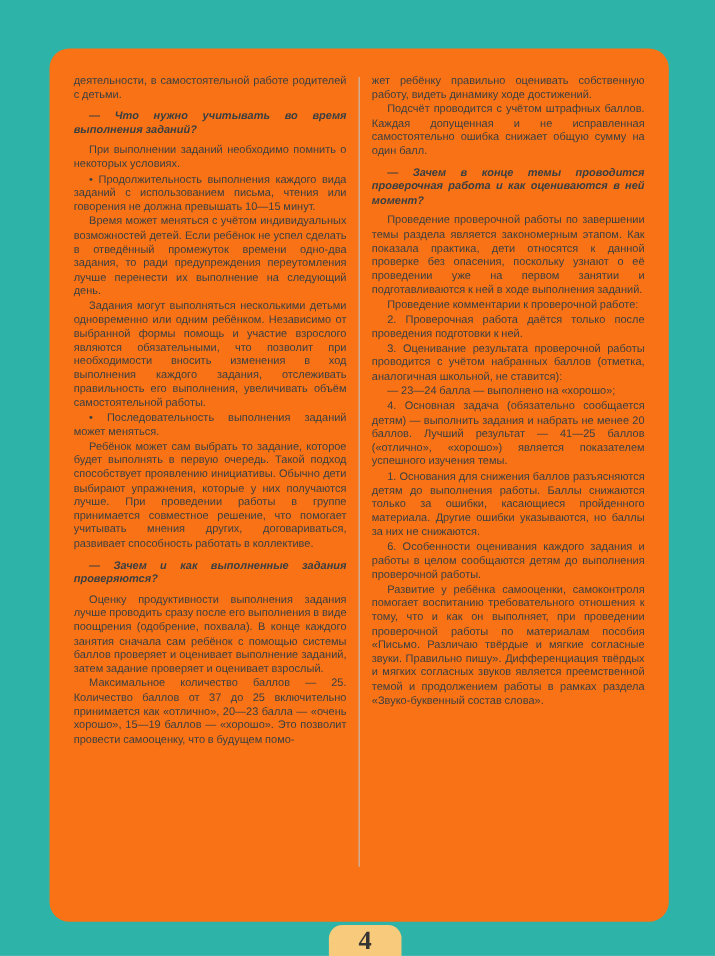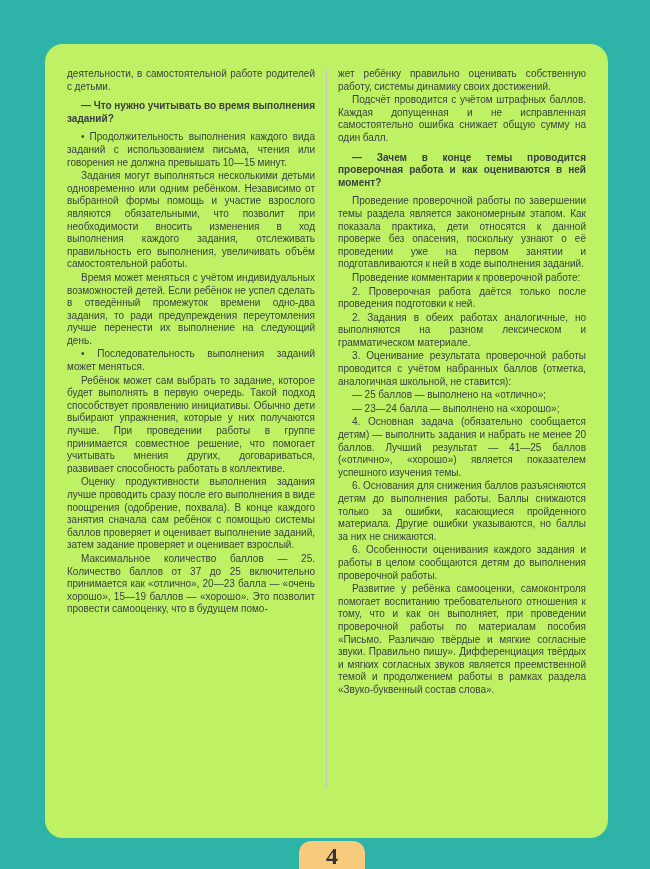--- a/index.html
+++ b/index.html
@@ -10,21 +10,21 @@
     background: #2db3a8;
     overflow: hidden;
     font-family: "Liberation Sans", "DejaVu Sans", sans-serif;
   }
   .page {
     position: absolute;
     left: 45px;
     top: 44px;
     width: 563px;
     height: 794px;
-    background: #bef264;
+    background: #f97316;
     border-radius: 18px;
     box-sizing: border-box;
     padding: 24px 22px 20px 22px;
   }
   .columns {
     display: flex;
     height: 100%;
     box-sizing: border-box;
   }
   .column {
@@ -44,20 +44,21 @@
     color: #3a3f41;
     text-align: justify;
     text-indent: 14px;
     hyphens: auto;
     -webkit-hyphens: auto;
     word-spacing: -0.2px;
   }
   p.heading {
     font-weight: bold;
     margin: 7px 0 6px 0;
+    font-style: italic;
   }
   p.continuation { text-indent: 0; }
   .page-tab {
     position: absolute;
     left: 299px;
     top: 841px;
     width: 66px;
     height: 64px;
     background: #f7ca7c;
     border-radius: 12px;
@@ -75,42 +76,42 @@
 </style>
 </head>
 <body>
 
 <div class="canvas">
   <div class="page">
     <div class="columns">
       <div class="column">
           <p class="para continuation">деятельности, в самостоятельной работе родителей с детьми.</p>
           <p class="para heading">— Что нужно учитывать во время выполнения заданий?</p>
+          <p class="para body">При выполнении заданий необходимо помнить о некоторых условиях.</p>
           <p class="para bullet">• Продолжительность выполнения каждого вида заданий с использованием письма, чтения или говорения не должна превышать 10—15 минут.</p>
+          <p class="para body">Время может меняться с учётом индивидуальных возможностей детей. Если ребёнок не успел сделать в отведённый промежуток времени одно-два задания, то ради предупреждения переутомления лучше перенести их выполнение на следующий день.</p>
           <p class="para body">Задания могут выполняться несколькими детьми одновременно или одним ребёнком. Независимо от выбранной формы помощь и участие взрослого являются обязательными, что позволит при необходимости вносить изменения в ход выполнения каждого задания, отслеживать правильность его выполнения, увеличивать объём самостоятельной работы.</p>
-          <p class="para body">Время может меняться с учётом индивидуальных возможностей детей. Если ребёнок не успел сделать в отведённый промежуток времени одно-два задания, то ради предупреждения переутомления лучше перенести их выполнение на следующий день.</p>
           <p class="para bullet">• Последовательность выполнения заданий может меняться.</p>
           <p class="para body">Ребёнок может сам выбрать то задание, которое будет выполнять в первую очередь. Такой подход способствует проявлению инициативы. Обычно дети выбирают упражнения, которые у них получаются лучше. При проведении работы в группе принимается совместное решение, что помогает учитывать мнения других, договариваться, развивает способность работать в коллективе.</p>
+          <p class="para heading">— Зачем и как выполненные задания проверяются?</p>
           <p class="para body">Оценку продуктивности выполнения задания лучше проводить сразу после его выполнения в виде поощрения (одобрение, похвала). В конце каждого занятия сначала сам ребёнок с помощью системы баллов проверяет и оценивает выполнение заданий, затем задание проверяет и оценивает взрослый.</p>
           <p class="para body">Максимальное количество баллов — 25. Количество баллов от 37 до 25 включительно принимается как «отлично», 20—23 балла — «очень хорошо», 15—19 баллов — «хорошо». Это позволит провести самооценку, что в будущем помо-</p>
         </div>
       <div class="divider"></div>
       <div class="column">
-          <p class="para continuation">жет ребёнку правильно оценивать собственную работу, системы динамику своих достижений.</p>
+          <p class="para continuation">жет ребёнку правильно оценивать собственную работу, видеть динамику ходе достижений.</p>
           <p class="para body">Подсчёт проводится с учётом штрафных баллов. Каждая допущенная и не исправленная самостоятельно ошибка снижает общую сумму на один балл.</p>
           <p class="para heading">— Зачем в конце темы проводится проверочная работа и как оцениваются в ней момент?</p>
           <p class="para body">Проведение проверочной работы по завершении темы раздела является закономерным этапом. Как показала практика, дети относятся к данной проверке без опасения, поскольку узнают о её проведении уже на первом занятии и подготавливаются к ней в ходе выполнения заданий.</p>
           <p class="para body">Проведение комментарии к проверочной работе:</p>
           <p class="para body">2. Проверочная работа даётся только после проведения подготовки к ней.</p>
-          <p class="para body">2. Задания в обеих работах аналогичные, но выполняются на разном лексическом и грамматическом материале.</p>
           <p class="para body">3. Оценивание результата проверочной работы проводится с учётом набранных баллов (отметка, аналогичная школьной, не ставится):</p>
-          <p class="para list">— 25 баллов — выполнено на «отлично»;</p>
           <p class="para list">— 23—24 балла — выполнено на «хорошо»;</p>
           <p class="para body">4. Основная задача (обязательно сообщается детям) — выполнить задания и набрать не менее 20 баллов. Лучший результат — 41—25 баллов («отлично», «хорошо») является показателем успешного изучения темы.</p>
-          <p class="para body">6. Основания для снижения баллов разъясняются детям до выполнения работы. Баллы снижаются только за ошибки, касающиеся пройденного материала. Другие ошибки указываются, но баллы за них не снижаются.</p>
+          <p class="para body">1. Основания для снижения баллов разъясняются детям до выполнения работы. Баллы снижаются только за ошибки, касающиеся пройденного материала. Другие ошибки указываются, но баллы за них не снижаются.</p>
           <p class="para body">6. Особенности оценивания каждого задания и работы в целом сообщаются детям до выполнения проверочной работы.</p>
           <p class="para body">Развитие у ребёнка самооценки, самоконтроля помогает воспитанию требовательного отношения к тому, что и как он выполняет, при проведении проверочной работы по материалам пособия «Письмо. Различаю твёрдые и мягкие согласные звуки. Правильно пишу». Дифференциация твёрдых и мягких согласных звуков является преемственной темой и продолжением работы в рамках раздела «Звуко-буквенный состав слова».</p>
         </div>
     </div>
   </div>
   <div class="page-tab">
     <span class="page-number">4</span>
   </div>
 </div>
 

